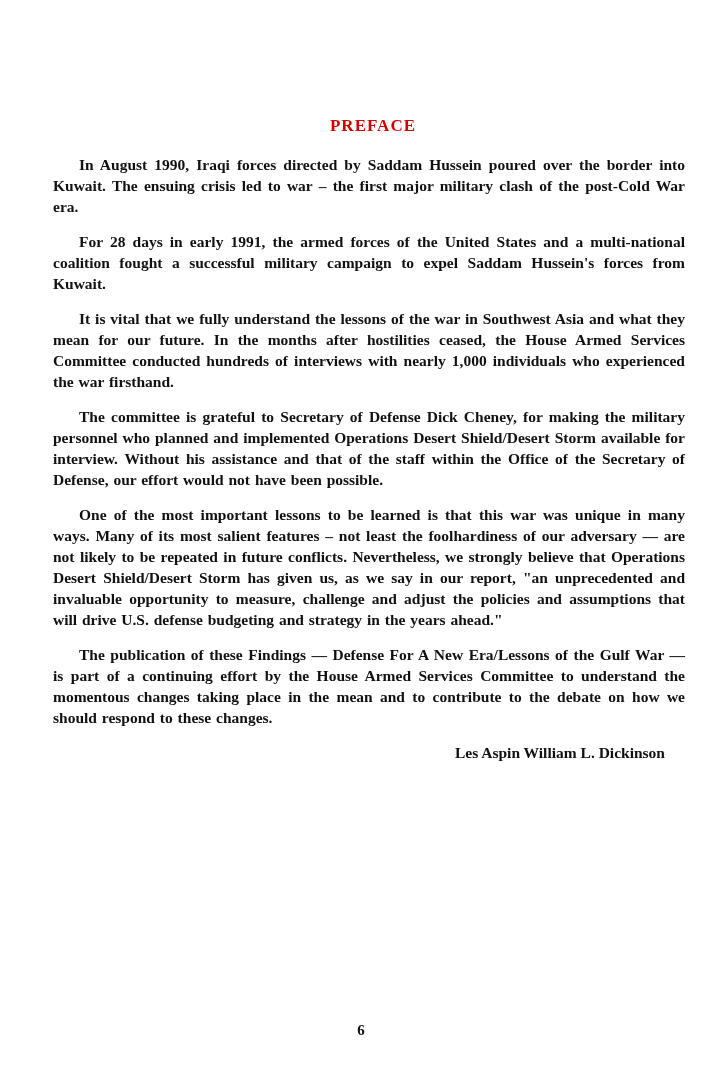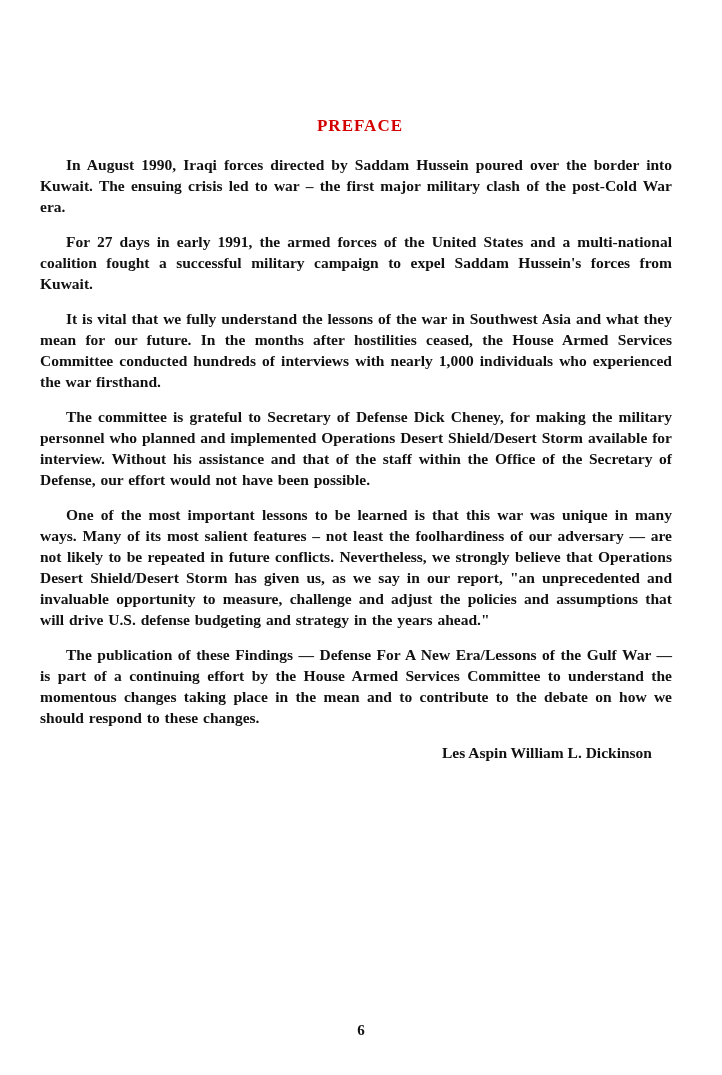--- a/index.html
+++ b/index.html
@@ -13,21 +13,21 @@
     height: 1075px;
     background: #ffffff;
     font-family: "Liberation Serif", "DejaVu Serif", serif;
     color: #111111;
     box-sizing: border-box;
     overflow: hidden;
   }
   .content {
     position: absolute;
     top: 116px;
-    left: 40px;
+    left: 53px;
     width: 640px;
   }
   .title {
     text-align: center;
     font-size: 17px;
     font-weight: bold;
     letter-spacing: 1px;
     margin: 0 0 18px 0;
   }
   .body-text p {
@@ -58,21 +58,21 @@
 </style>
 </head>
 <body>
 
 <div class="page">
   <div class="content">
     <h1 class="title" style="color: rgb(212, 0, 0);">PREFACE</h1>
 
     <div class="body-text">
       <p>In August 1990, Iraqi forces directed by Saddam Hussein poured over the border into Kuwait. The ensuing crisis led to war – the first major military clash of the post-Cold War era.</p>
-      <p>For 27 days in early 1991, the armed forces of the United States and a multi-national coalition fought a successful military campaign to expel Saddam Hussein's forces from Kuwait.</p>
+      <p>For 28 days in early 1991, the armed forces of the United States and a multi-national coalition fought a successful military campaign to expel Saddam Hussein's forces from Kuwait.</p>
       <p>It is vital that we fully understand the lessons of the war in Southwest Asia and what they mean for our future. In the months after hostilities ceased, the House Armed Services Committee conducted hundreds of interviews with nearly 1,000 individuals who experienced the war firsthand.</p>
       <p>The committee is grateful to Secretary of Defense Dick Cheney, for making the military personnel who planned and implemented Operations Desert Shield/Desert Storm available for interview. Without his assistance and that of the staff within the Office of the Secretary of Defense, our effort would not have been possible.</p>
       <p>One of the most important lessons to be learned is that this war was unique in many ways. Many of its most salient features – not least the foolhardiness of our adversary — are not likely to be repeated in future conflicts. Nevertheless, we strongly believe that Operations Desert Shield/Desert Storm has given us, as we say in our report, "an unprecedented and invaluable opportunity to measure, challenge and adjust the policies and assumptions that will drive U.S. defense budgeting and strategy in the years ahead."</p>
       <p>The publication of these Findings — Defense For A New Era/Lessons of the Gulf War — is part of a continuing effort by the House Armed Services Committee to understand the momentous changes taking place in the mean and to contribute to the debate on how we should respond to these changes.</p>
     </div>
 
     <div class="signature">Les Aspin William L. Dickinson</div>
   </div>
 
   <div class="page-number">6</div>

